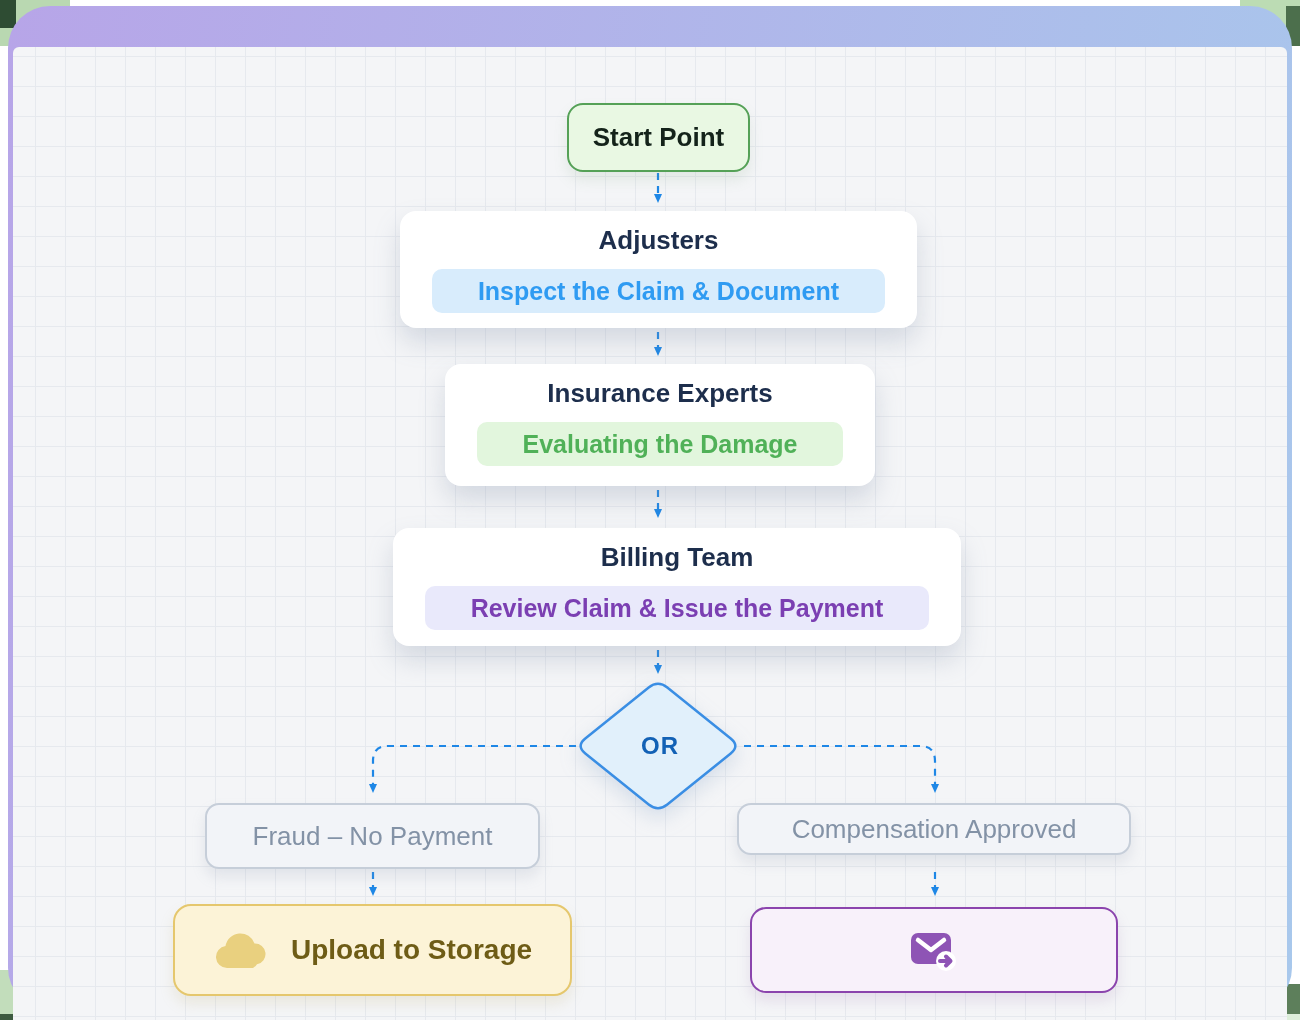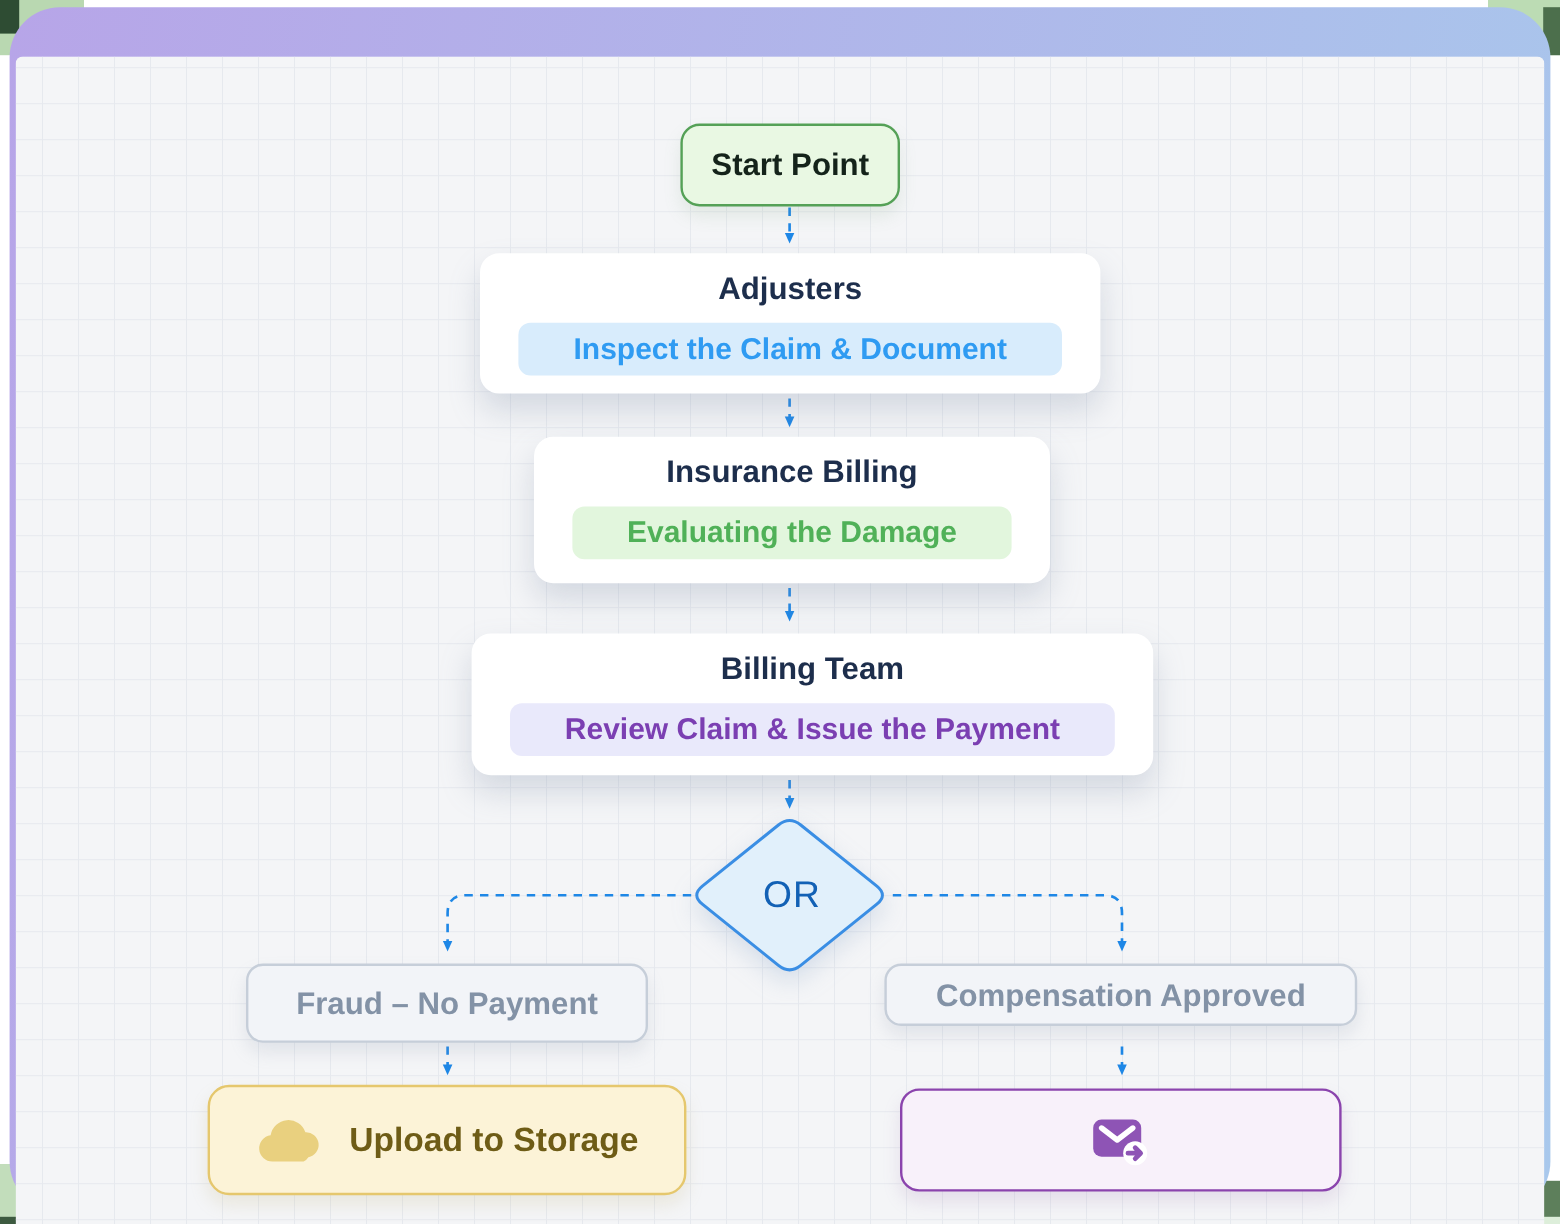--- a/index.html
+++ b/index.html
@@ -92,29 +92,29 @@
     border-radius: 10px;
     display: flex; align-items: center; justify-content: center;
     font-size: 25px; font-weight: 700;
   }
   .pill-blue   { background: var(--pill_blue_bg);   color: var(--pill_blue_text); }
   .pill-green  { background: var(--pill_green_bg);  color: var(--pill_green_text); }
   .pill-purple { background: var(--pill_purple_bg); color: var(--pill_purple_text); text-align: center; }
 
   .or-label {
     left: 597px; top: 677px; width: 100px; height: 44px;
-    font-size: 31px; font-weight: 400; color: var(--diamond_text);
+    font-size: 24px; font-weight: 700; color: var(--diamond_text);
     letter-spacing: 1px;
   }
 
   .outcome {
     background: var(--outcome_bg);
     border: 2px solid var(--outcome_border);
     border-radius: 14px;
-    font-size: 26px; font-weight: 700; color: var(--outcome_text);
+    font-size: 26px; font-weight: 400; color: var(--outcome_text);
     box-shadow: 0 8px 14px rgba(140,150,170,0.18);
   }
   .outcome-fraud    { left: 192px; top: 756px; width: 335px; height: 66px; }
   .outcome-approved { left: 724px; top: 756px; width: 394px; height: 52px; }
 
   .action { gap: 20px; font-size: 28px; font-weight: 700; }
   .action-upload {
     left: 160px; top: 857px; width: 399px; height: 92px;
     background: var(--upload_bg);
     border: 2px solid var(--upload_border);
@@ -179,21 +179,21 @@
       <div class="node start-node">
         <span>Start Point</span>
       </div>
 
       <div class="card card-adjusters">
         <div class="card-title">Adjusters</div>
         <div class="pill pill-blue">Inspect the Claim &amp; Document</div>
       </div>
 
       <div class="card card-insurance">
-        <div class="card-title">Insurance Billing</div>
+        <div class="card-title">Insurance Experts</div>
         <div class="pill pill-green">Evaluating the Damage</div>
       </div>
 
       <div class="card card-billing">
         <div class="card-title">Billing Team</div>
         <div class="pill pill-purple">Review Claim &amp; Issue the Payment</div>
       </div>
 
       <div class="node or-label">OR</div>
 

